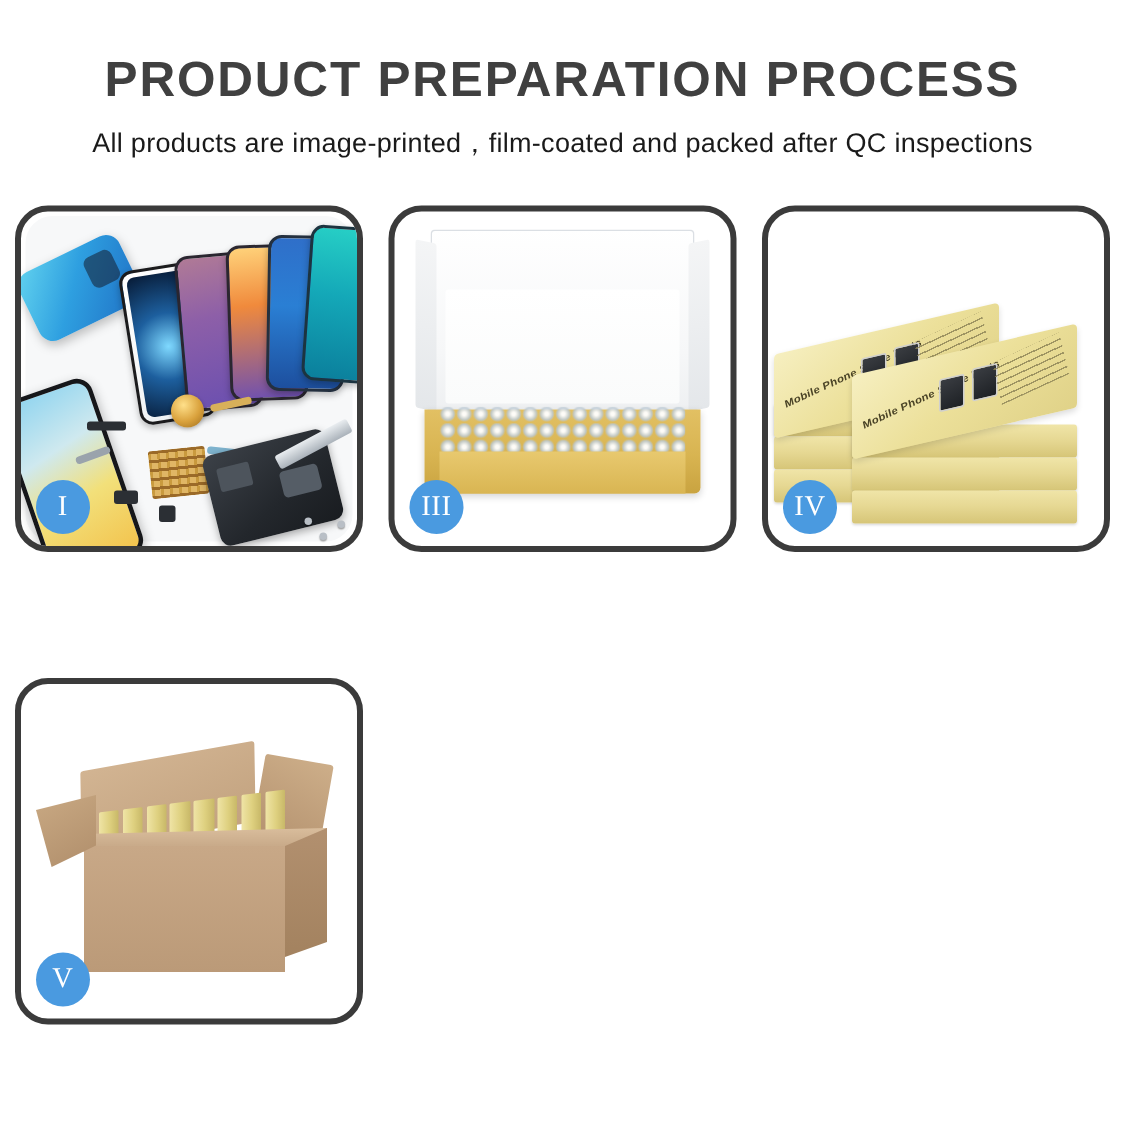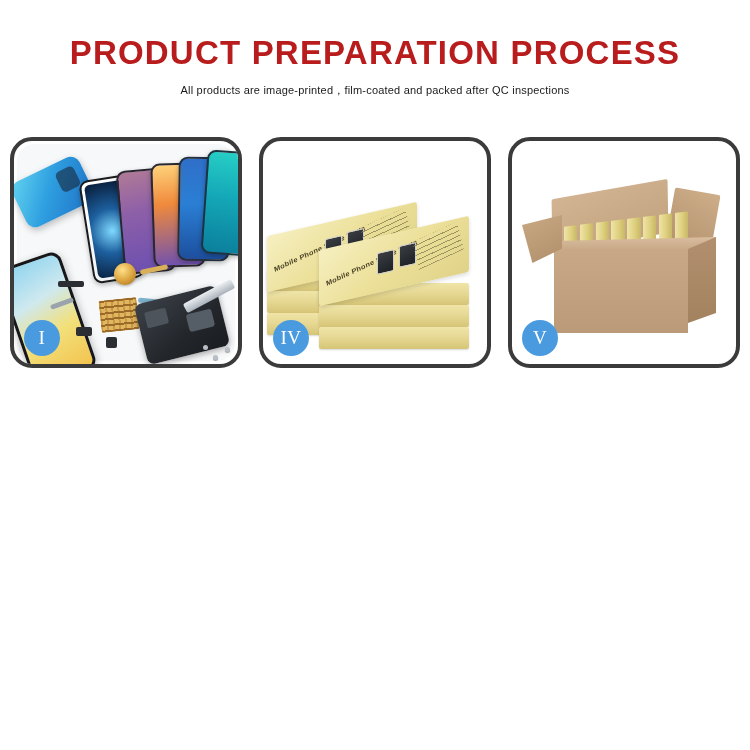--- a/index.html
+++ b/index.html
@@ -8,27 +8,27 @@
     background: #ffffff;
     font-family: "Liberation Sans", sans-serif;
     overflow: hidden;
   }
   .page { position: relative; width: 750px; height: 750px; background:#fff; }
 
   
   .header { padding-top: 36px; text-align: center; }
   .title {
     font-family: "Liberation Sans", sans-serif;
-    font-size: 33px; font-weight: 700; color:#b91c1c;
+    font-size: 33px; font-weight: 700; color:#404040;
     letter-spacing: 1.2px; line-height: 1.05;
     white-space: nowrap;
   }
   .subtitle {
     margin-top: 12px;
-    font-size: 11px; font-weight: 400; color:#1a1a1a;
+    font-size: 18px; font-weight: 400; color:#1a1a1a;
     letter-spacing: .2px; white-space: nowrap;
   }
 
   
   .grid {
     position:absolute; left: 10px; top: 137px;
     width: 730px; height: 546px;
     display: grid;
     grid-template-columns: repeat(3, 232px);
     grid-template-rows: repeat(2, 231px);
@@ -360,20 +360,31 @@
         <div class="board"></div>
         <div class="tweez"></div>
         <div class="screw" style="right:20px;bottom:4px;"></div>
         <div class="screw" style="right:8px;bottom:12px;"></div>
         <div class="screw" style="right:30px;bottom:14px;"></div>
       </div>
       <div class="badge">I</div>
     </div>
 
 
+    <div class="panel p3">
+      <div class="stage">
+        <div class="bg"></div>
+        <div class="lid"></div>
+        <div class="foam"></div>
+        <div class="tray"></div>
+        <div class="inner"></div>
+        <div class="trayface"></div>
+      </div>
+      <div class="badge">III</div>
+    </div>
 
     <div class="panel p4">
       <div class="stage">
         <div class="bg"></div>
         <div class="stackwrap">
 
           <div class="ybox" style="left:4px;  top:112px;"></div>
           <div class="ybox" style="left:4px;  top:134px;"></div>
           <div class="ybox" style="left:4px;  top:156px;"></div>
           <div class="ytop" style="left:4px; top:62px;">

